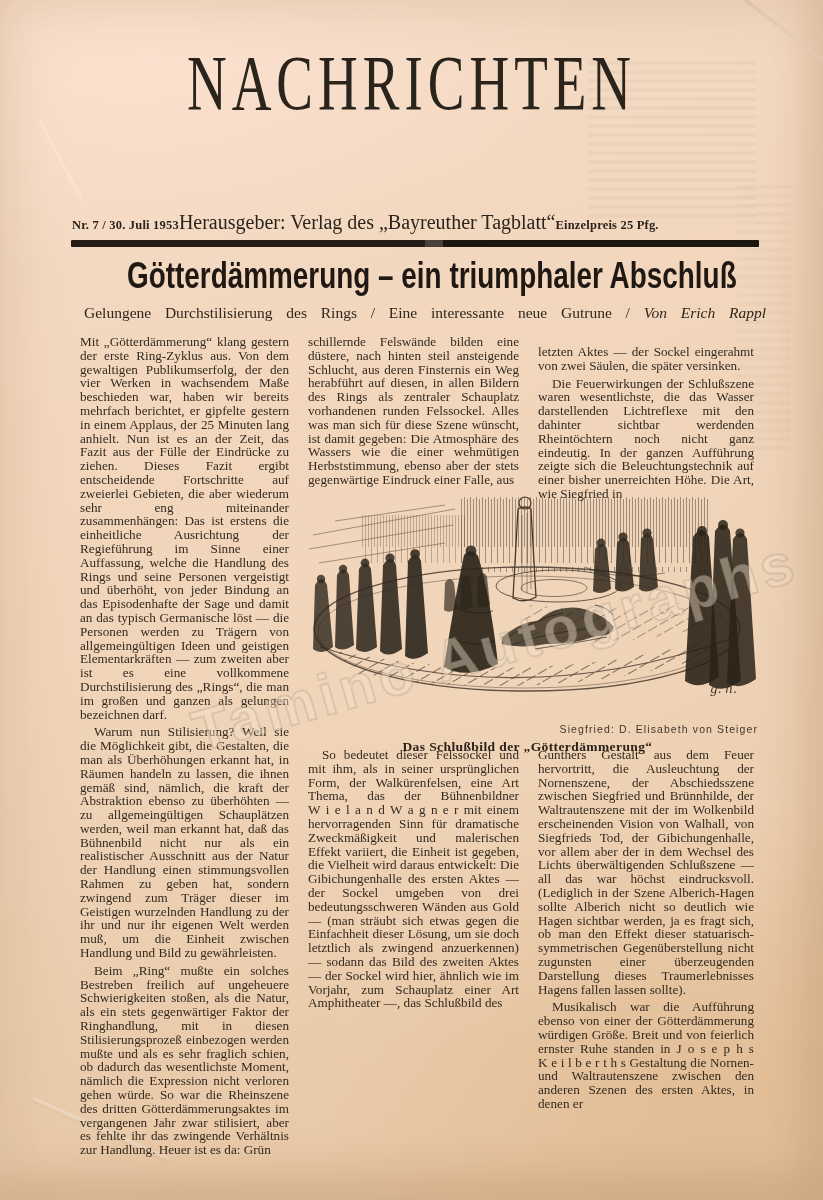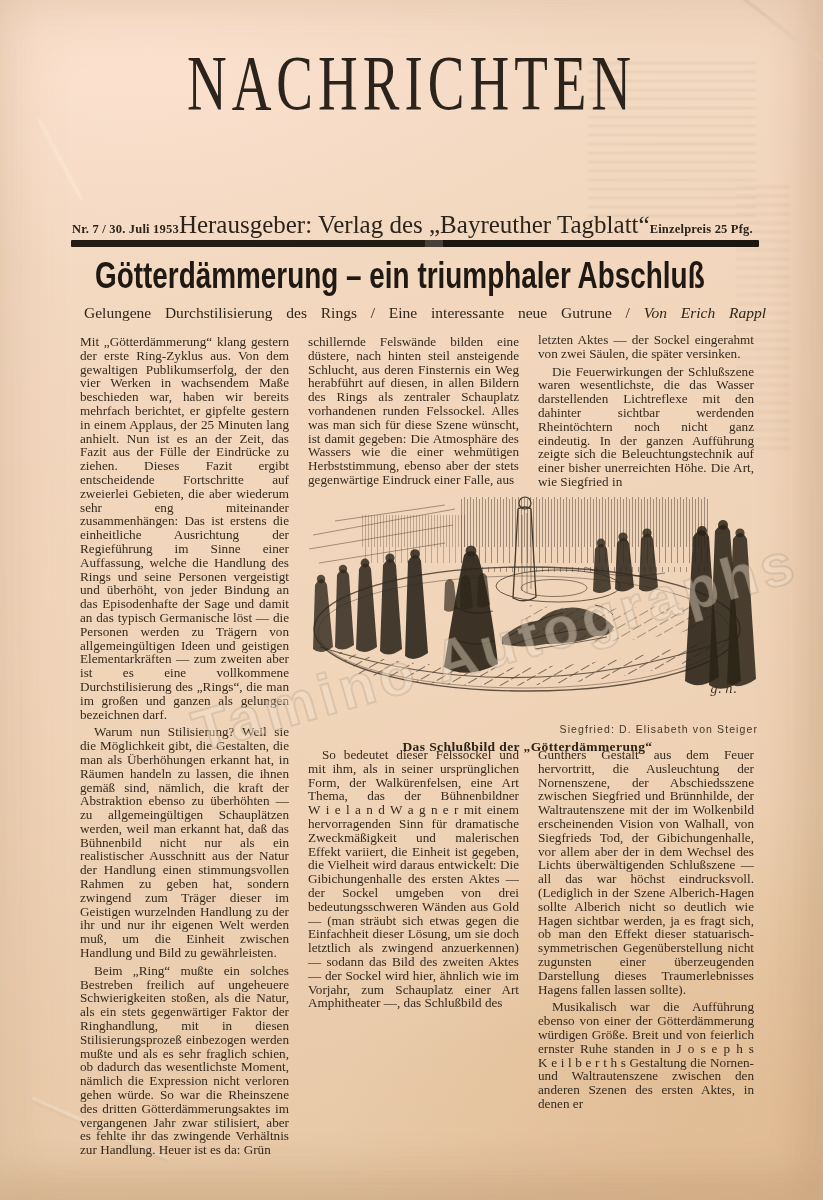--- a/index.html
+++ b/index.html
@@ -14,37 +14,37 @@
   }
   .page::after{content:'';position:absolute;inset:0;pointer-events:none;
     box-shadow:inset 0 0 70px rgba(140,90,40,0.15), inset -10px -16px 44px rgba(125,78,32,0.17), inset 6px 4px 30px rgba(255,238,216,0.35);}
   
   .masthead{position:absolute;left:0;top:44px;width:823px;text-align:center;color:#2b241d;}
   .mast-line{height:82px;}
   .mast-line > span{display:inline-block;transform:scaleY(1.42);transform-origin:top center;
     font-family:"Liberation Serif",serif;font-weight:400;font-size:55px;line-height:55px;letter-spacing:5px;}
   .pubrow{position:absolute;left:72px;top:211px;width:690px;display:flex;align-items:baseline;color:#2c241c;}
   .issue,.price{font-size:12.5px;font-weight:700;letter-spacing:.2px;white-space:nowrap;}
-  .publisher{font-size:25px;white-space:nowrap;}
+  .publisher{font-size:20px;white-space:nowrap;}
   .rule{position:absolute;left:71px;top:240px;width:688px;height:7px;border-radius:1px;
     background:linear-gradient(90deg,#241d16 0 51.5%,#49403a 51.5% 54%,#1c1610 54% 100%);}
   
-  .headline{position:absolute;left:72px;top:254px;width:688px;margin:0;text-align:left;color:#201913;}
+  .headline{position:absolute;left:72px;top:254px;width:688px;margin:0;text-align:right;color:#201913;}
   .headline > span{display:inline-block;transform:scale(0.93,1.2);transform-origin:center top;
     font-family:"Liberation Sans",sans-serif;font-weight:700;font-size:30px;line-height:32px;letter-spacing:0;white-space:nowrap;}
   .subhead{position:absolute;left:76px;top:296px;width:682px;margin:8px;font-size:15.5px;line-height:17px;color:#2e261d;
     text-align:justify;text-align-last:justify;}
   .subhead .byline{font-style:italic;}
   
   .bodycol{position:absolute;color:#342a1f;font-size:13.2px;line-height:13.8px;text-align:justify;}
   .bodycol p{margin:4px;text-indent:14px;}
   .bodycol p.cont{text-indent:0;}
   #col1{left:76px;top:331px;width:217px;}
   #col2top{left:304px;top:331px;width:219px;}
-  #col3top{left:534px;top:329px;width:224px;}
+  #col3top{left:534px;top:341px;width:224px;}
   #col2bot{left:304px;top:744px;width:219px;}
   #col3bot{left:534px;top:744px;width:224px;}
   
   .figure{position:absolute;left:295px;top:487px;width:465px;height:216px;}
   .figure svg{width:100%;height:100%;display:block;}
   .figcaption{position:absolute;left:295px;top:739px;width:465px;margin:0;text-align:center;
     font-size:13.5px;font-weight:700;letter-spacing:.4px;color:#2b2219;}
   .figcredit{position:absolute;left:295px;top:723px;width:463px;margin:0;text-align:right;
     font-family:"Liberation Sans",sans-serif;font-size:10.5px;letter-spacing:1.1px;color:#41372b;}
   

